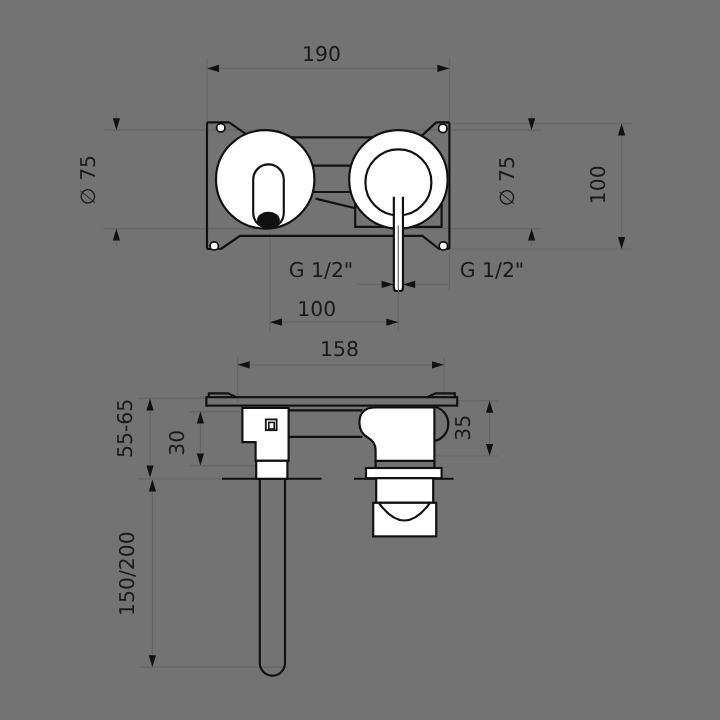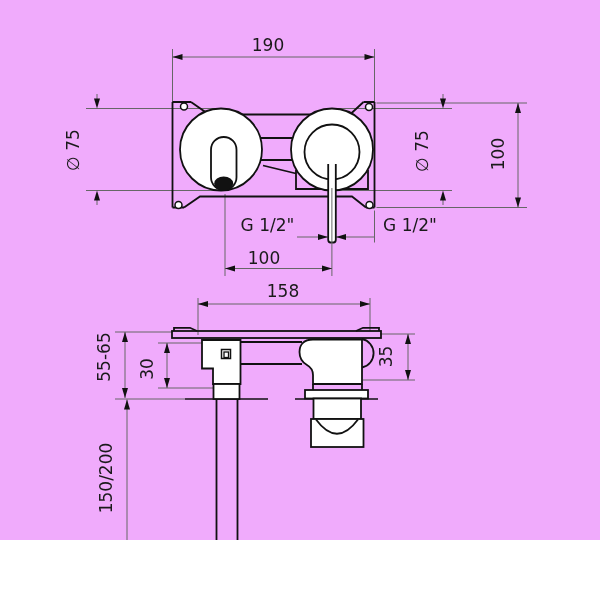--- a/index.html
+++ b/index.html
@@ -1,16 +1,16 @@
 <!DOCTYPE html>
 <html><head>
 <meta charset="utf-8">
 <style>
   html,body{margin:0;padding:0;background:#fff;}
-  .page{width:600px;height:540px;background:#f0abfc;position:relative;font-family:"DejaVu Sans",sans-serif;}
+  .page{width:600px;height:600px;background:#737373;position:relative;font-family:"DejaVu Sans",sans-serif;}
   svg text{font-family:"DejaVu Sans",sans-serif;font-size:17px;fill:#1a1a1a;}
 </style>
 </head>
 <body>
 
 <div class="page">
 <svg width="600" height="600" viewBox="0 0 600 600">
 
   <g>
 

